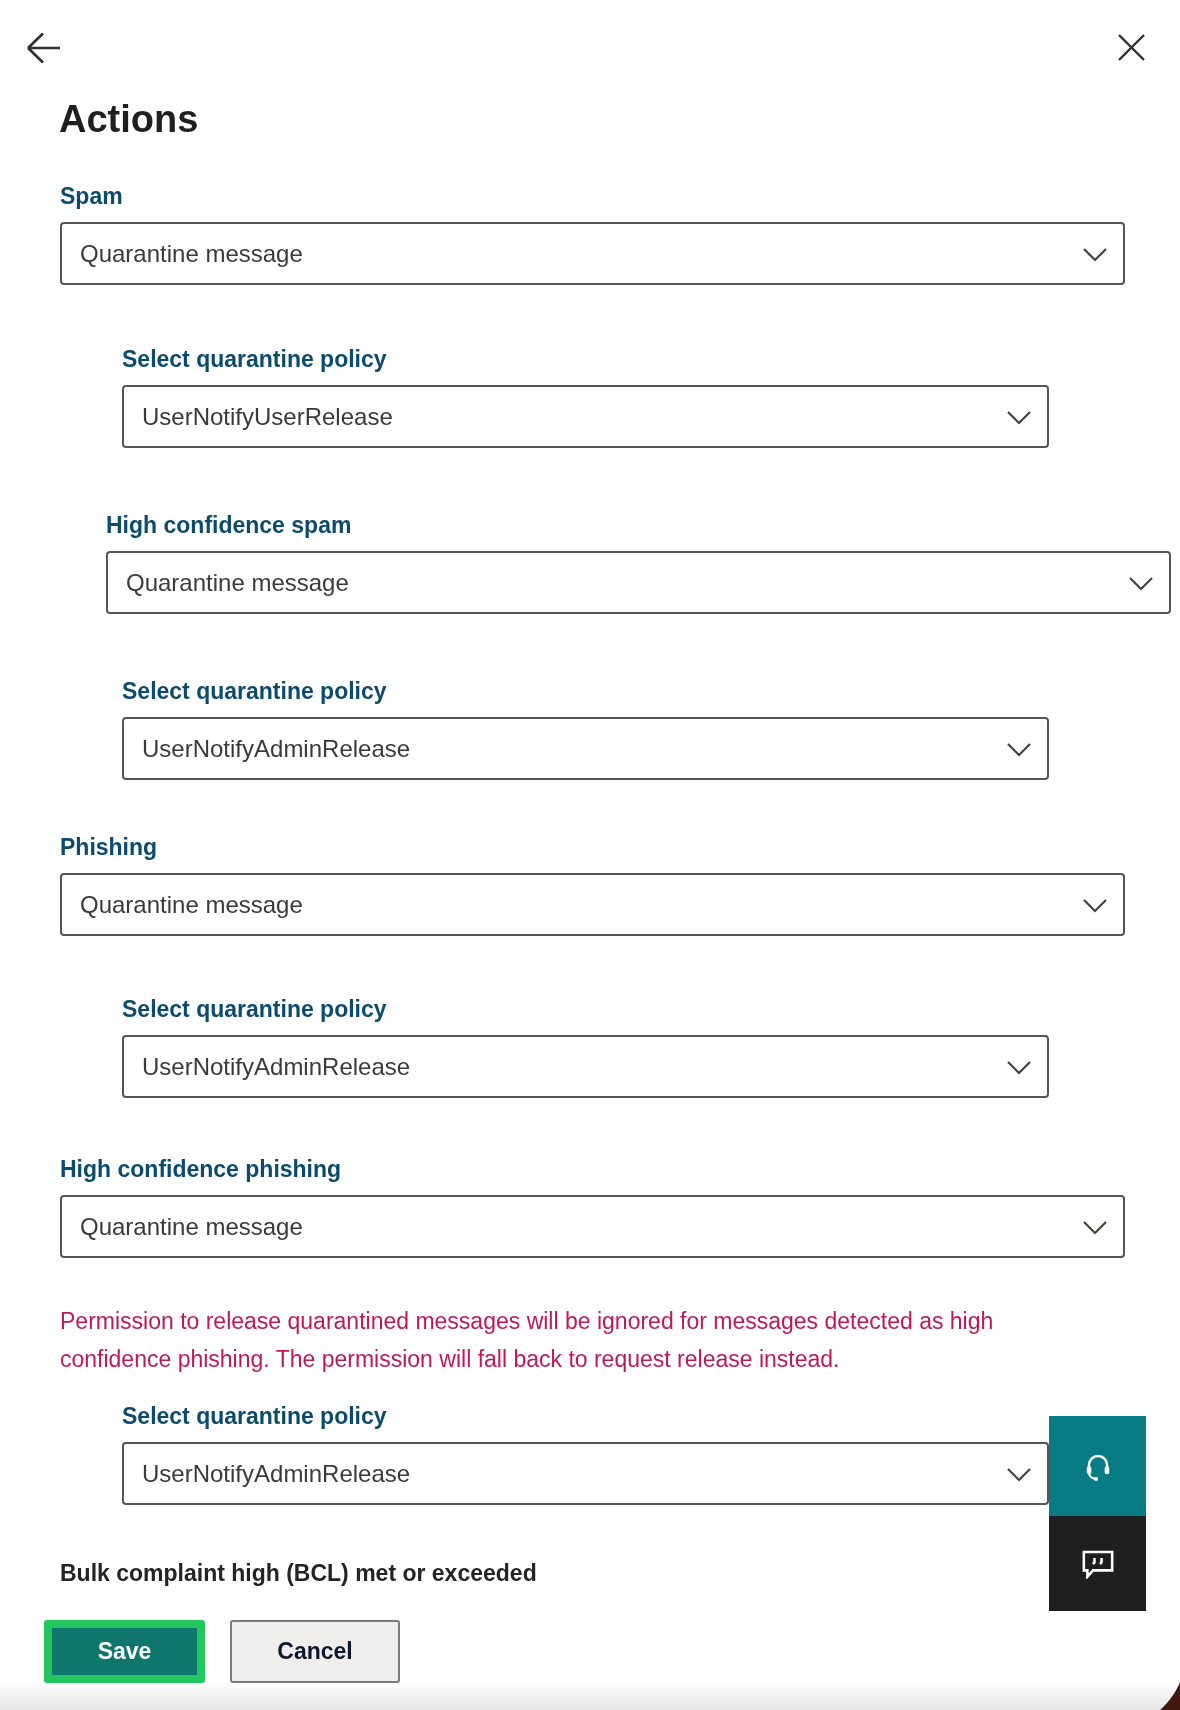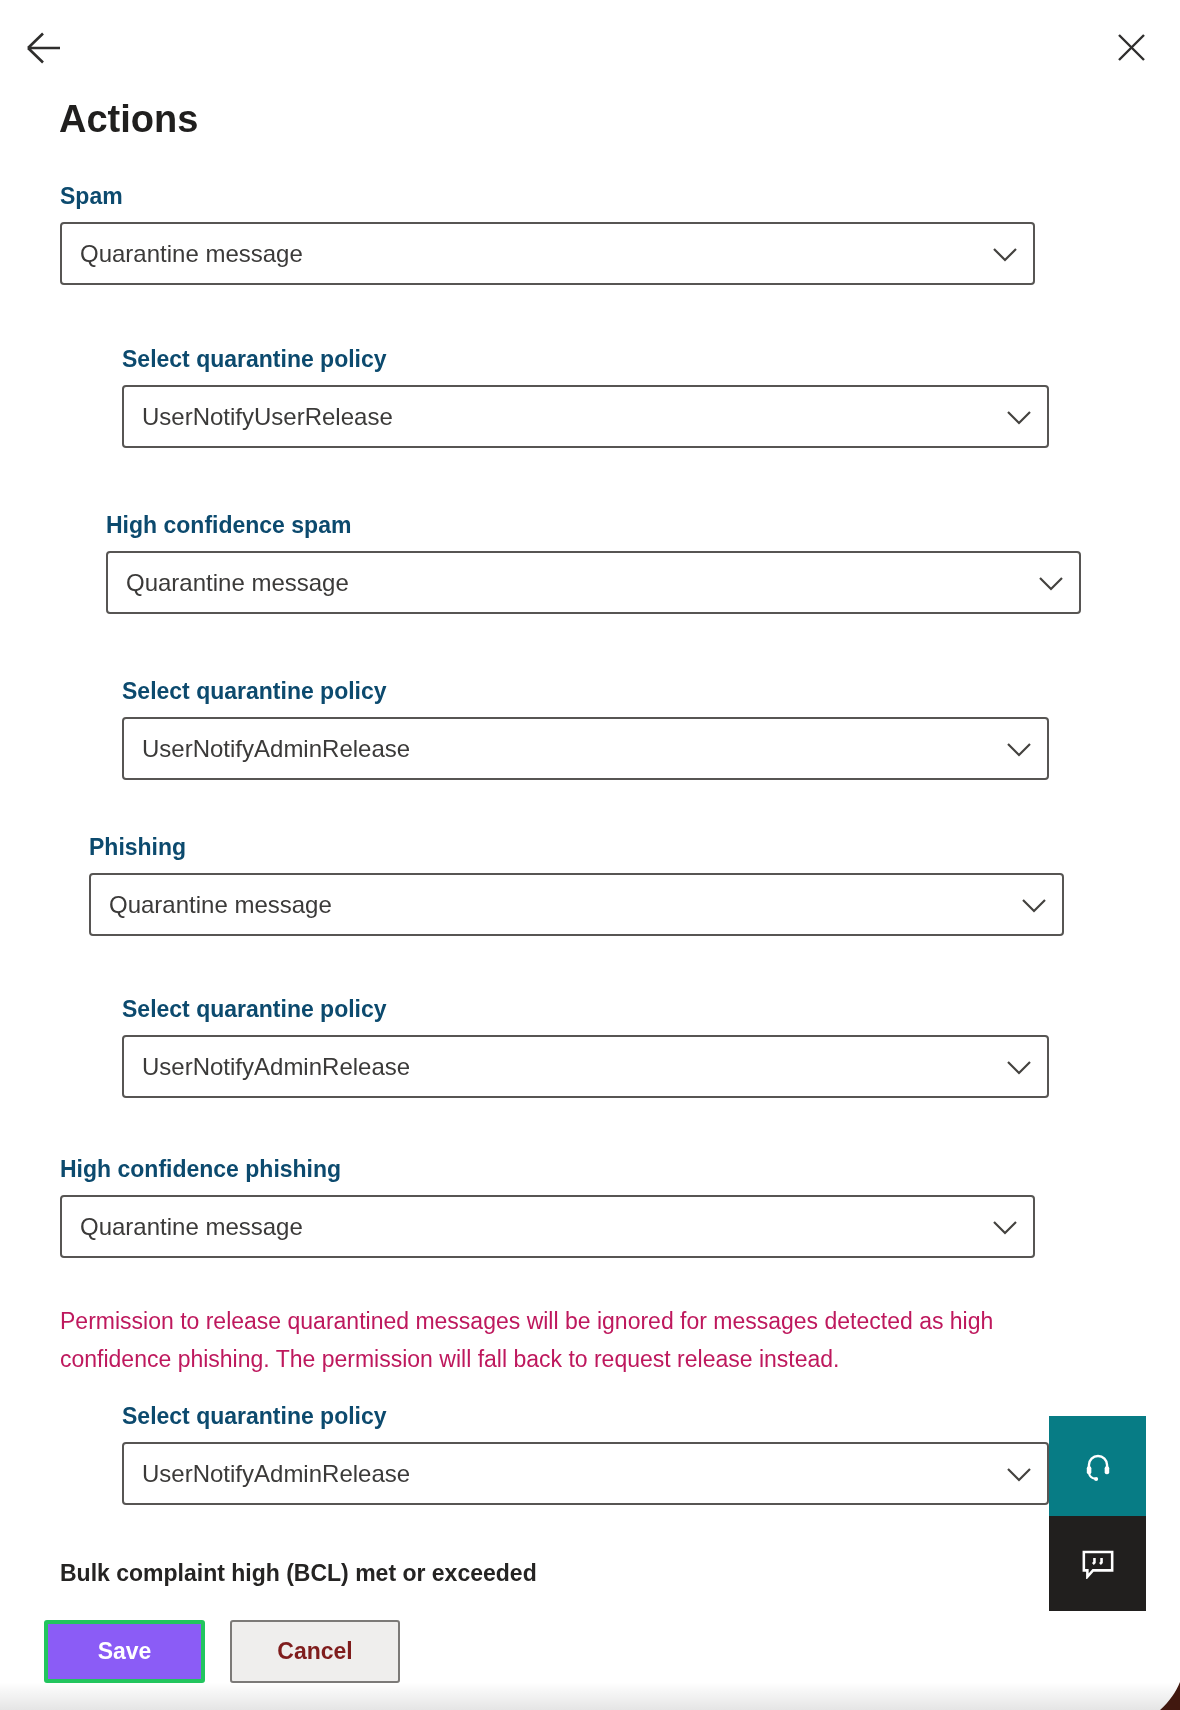--- a/index.html
+++ b/index.html
@@ -17,46 +17,46 @@
 
   
   .field{position:absolute;}
   .flabel{font-size:23px;line-height:27px;font-weight:700;color:#0c4a6e;margin-bottom:12px;}
   .selectbox{position:relative;box-sizing:border-box;height:63px;background:#fff;
     border:2px solid #575553;border-radius:4px;cursor:pointer;}
   .selval{position:absolute;left:18px;top:0;height:59px;line-height:59px;
     font-size:24px;font-weight:400;color:#3b3a39;white-space:nowrap;}
   .chev{position:absolute;right:16px;top:24px;}
 
-  .toplevel .selectbox{width:975px;}
+  .toplevel .selectbox{width:1065px;}
   .indented .selectbox{width:927px;}
 
   .fg1{left:60px;top:183px;}
   .fg2{left:122px;top:346px;}
   .fg3{left:60px;top:512px;margin-left:46px;}
   .fg4{left:122px;top:678px;}
-  .fg5{left:60px;top:834px;margin-left:29px;}
+  .fg5{left:60px;top:834px;}
   .fg6{left:122px;top:996px;}
   .fg7{left:60px;top:1156px;}
   .fg8{left:122px;top:1403px;}
 
   
   #hcp-note{position:absolute;left:60px;top:1302px;width:1012px;
     font-size:23px;line-height:38px;font-weight:400;color:#be185d;}
 
   
   #bcl-label{position:absolute;left:60px;top:1559px;font-size:23px;line-height:28px;
     font-weight:700;color:#252423;white-space:nowrap;z-index:1;}
 
   
   #footer{position:absolute;left:0;top:1590px;width:1180px;height:120px;background:#ffffff;z-index:5;}
   .btn{position:absolute;top:30px;box-sizing:border-box;height:63px;border-radius:3px;
     font-family:inherit;font-size:23px;font-weight:700;cursor:pointer;}
-  #save-btn{left:44px;width:161px;background:#8b5cf6;border:4px solid #22c55e;color:#ffffff;}
-  #cancel-btn{left:230px;width:170px;background:#efeeed;border:2px solid #7c7a78;color:#7f1d1d;}
+  #save-btn{left:44px;width:161px;background:#0f766e;border:8px solid #22c55e;color:#ffffff;}
+  #cancel-btn{left:230px;width:170px;background:#efeeed;border:2px solid #7c7a78;color:#0f172a;}
 
   
   .widget{position:absolute;left:1049px;width:97px;z-index:6;display:flex;
     align-items:center;justify-content:center;cursor:pointer;}
   #support-widget{top:1416px;height:100px;background:#077c85;}
   #feedback-widget{top:1516px;height:95px;background:#211f1e;}
 
   
   #bottom-fade{position:absolute;left:0;top:1682px;width:1180px;height:28px;z-index:7;
     background:linear-gradient(to bottom,rgba(0,0,0,0),rgba(0,0,0,0.10));pointer-events:none;}

